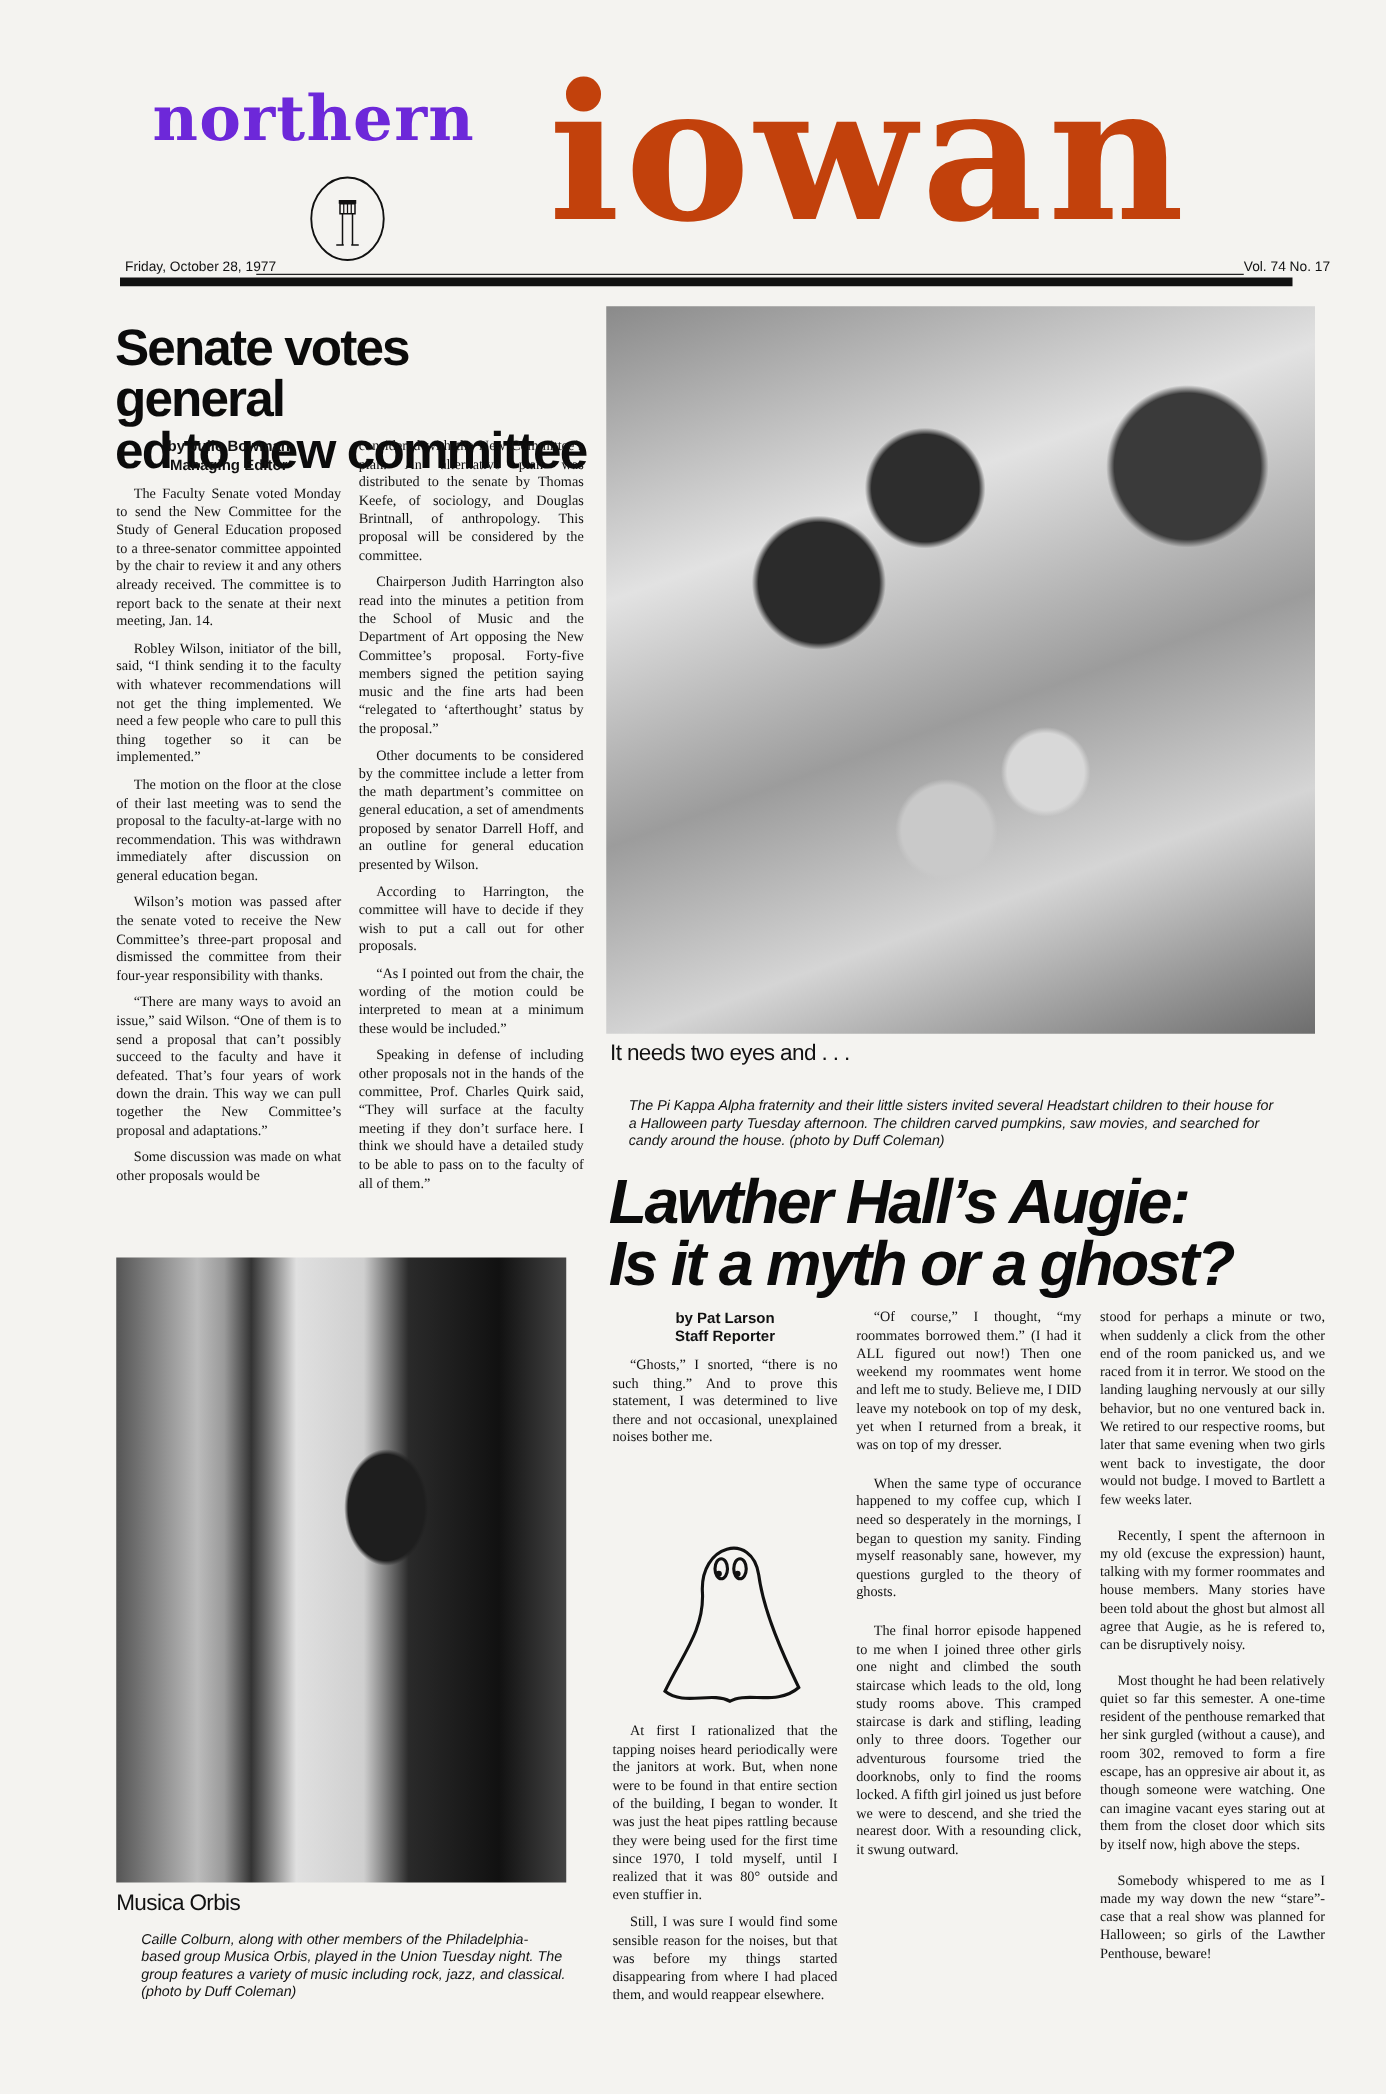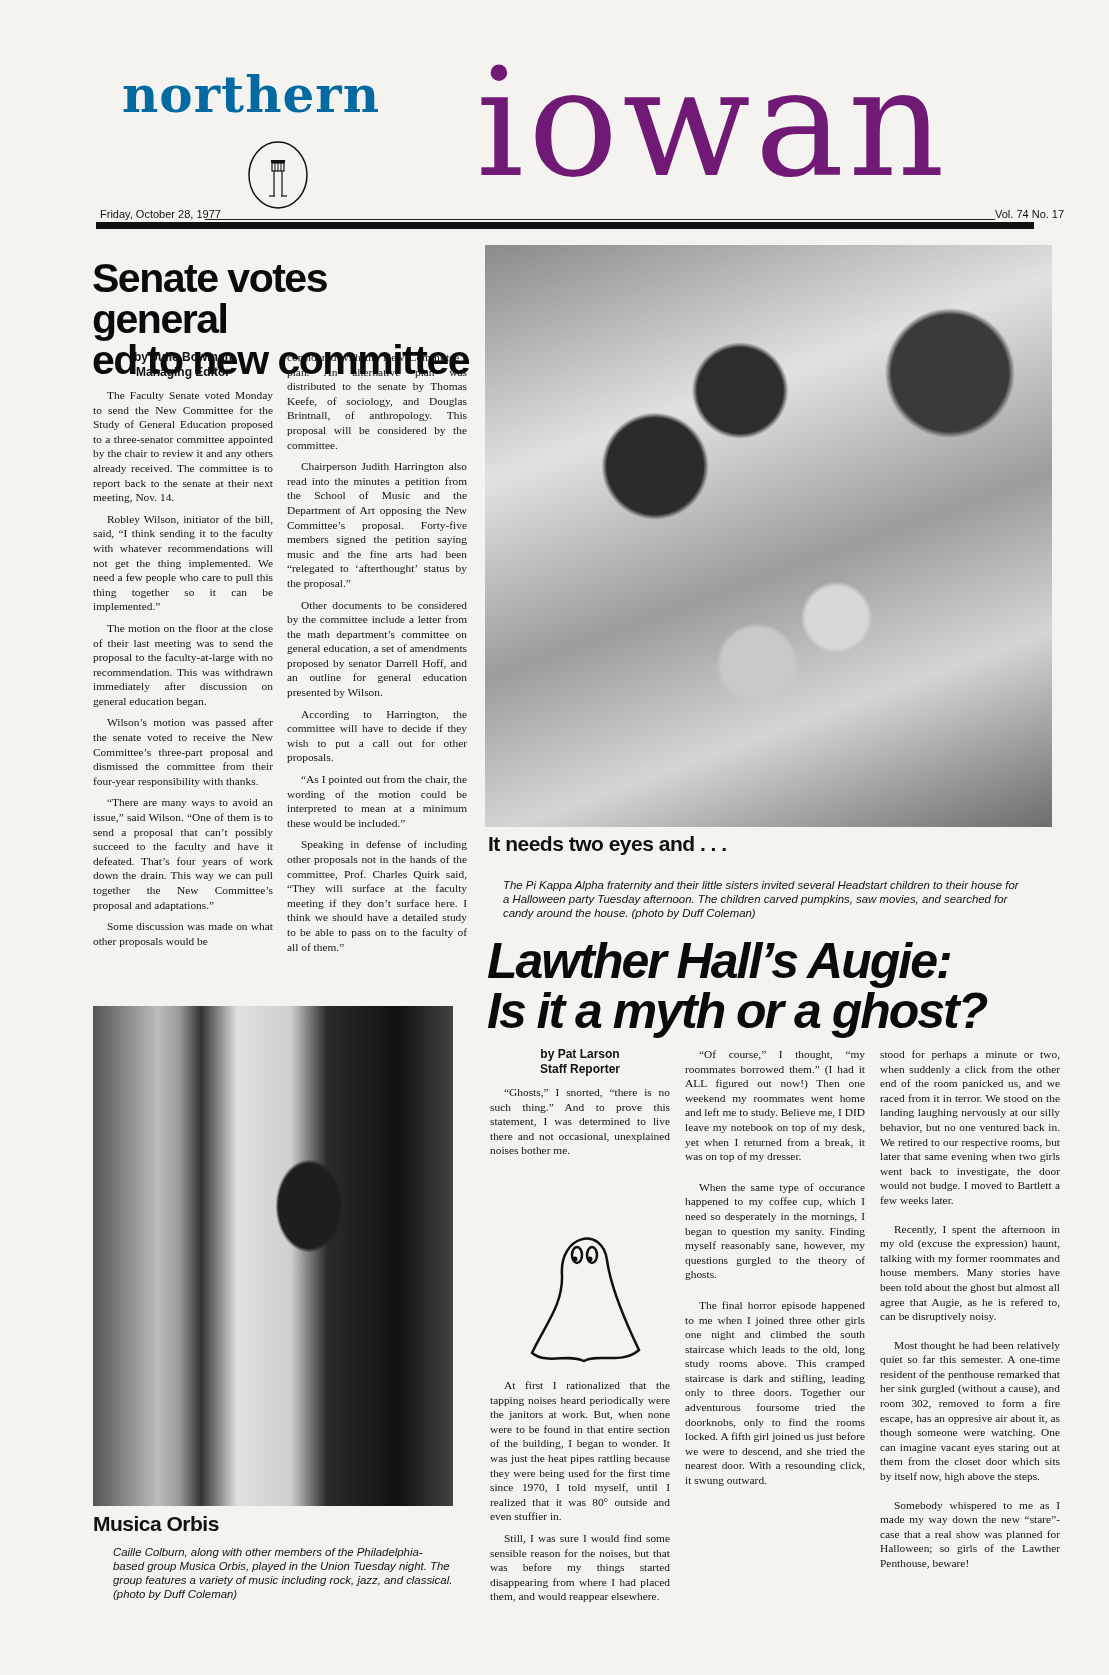--- a/index.html
+++ b/index.html
@@ -5,25 +5,25 @@
   html, body { margin: 0; padding: 0; }
   body {
     width: 1109px; height: 1675px; position: relative; overflow: hidden;
     background: #f4f3f0;
     font-family: "Liberation Sans", sans-serif;
     color: #111;
   }
   .abs { position: absolute; }
   .masthead-northern {
     left: 122px; top: 70px; font-family: "DejaVu Serif", serif; font-weight: bold;
-    font-size: 50px; letter-spacing: 1px; color: #0369a1; line-height: 1;
+    font-size: 50px; letter-spacing: 1px; color: #6d28d9; line-height: 1;
   }
   .masthead-iowan {
-    left: 476px; top: 48px; font-family: "DejaVu Serif", serif; font-weight: normal;
-    font-size: 150px; letter-spacing: 4px; color: #701a75; line-height: 1;
+    left: 439px; top: 48px; font-family: "DejaVu Serif", serif; font-weight: bold;
+    font-size: 150px; letter-spacing: 4px; color: #c2410c; line-height: 1;
     transform: scaleY(1.0);
   }
   .seal { left: 247px; top: 140px; width: 62px; height: 70px; }
   .dateline { left: 100px; top: 208px; font-size: 11px; }
   .volline { left: 995px; top: 208px; font-size: 11px; }
   .rule-thin { left: 205px; top: 219px; width: 790px; height: 1px; background: #222; }
   .rule-thick { left: 96px; top: 222px; width: 938px; height: 7px; background: #111; }
 
   .headline {
     font-weight: bold; color: #0b0b0b; line-height: 1.0; letter-spacing: -1.5px;
@@ -42,21 +42,21 @@
       radial-gradient(circle at 82% 22%, #3a3a3a 0 9%, transparent 10%),
       linear-gradient(160deg, #8a8a8a 0%, #e2e2e2 30%, #9c9c9c 55%, #d5d5d5 75%, #6d6d6d 100%);
     filter: grayscale(1);
   }
   .photo2 {
     left: 93px; top: 1006px; width: 360px; height: 500px;
     background:
       radial-gradient(ellipse at 60% 40%, #1e1e1e 0 10%, transparent 11%),
       linear-gradient(90deg, #555 0%, #bcbcbc 18%, #9a9a9a 24%, #333 30%, #e0e0e0 40%, #cfcfcf 55%, #2a2a2a 65%, #111 85%, #444 100%);
   }
-  .photo-cap-head { font-weight: bold; font-size: 21px; letter-spacing: -0.5px; }
+  .photo-cap-head { font-weight: normal; font-size: 18px; letter-spacing: -0.5px; }
   .caption { font-style: italic; font-size: 11.4px; line-height: 14px; }
   .h-lawther {
     left: 487px; top: 936px; font-size: 50px; font-style: italic; letter-spacing: -2px; line-height: 1.0;
   }
   .ghost { left: 527px; top: 1215px; width: 115px; height: 150px; }
 </style>
 </head>
 <body>
 
 <div class="abs masthead-northern">northern</div>
@@ -82,21 +82,21 @@
   <div>Senate votes general</div>
   <div>ed to new committee</div>
 </div>
 
 <div class="abs" style="left:93px; top:350px; width:180px;">
   <div class="byline">
     <div>by Julie Bowman</div>
     <div>Managing Editor</div>
   </div>
   <div class="col" style="margin-top:8px;">
-    <p>The Faculty Senate voted Monday to send the New Committee for the Study of General Education proposed to a three-senator committee appointed by the chair to review it and any others already received. The committee is to report back to the senate at their next meeting, Nov. 14.</p>
+    <p>The Faculty Senate voted Monday to send the New Committee for the Study of General Education proposed to a three-senator committee appointed by the chair to review it and any others already received. The committee is to report back to the senate at their next meeting, Jan. 14.</p>
     <p>Robley Wilson, initiator of the bill, said, “I think sending it to the faculty with whatever recommendations will not get the thing implemented. We need a few people who care to pull this thing together so it can be implemented.”</p>
     <p>The motion on the floor at the close of their last meeting was to send the proposal to the faculty-at-large with no recommendation. This was withdrawn immediately after discussion on general education began.</p>
     <p>Wilson’s motion was passed after the senate voted to receive the New Committee’s three-part proposal and dismissed the committee from their four-year responsibility with thanks.</p>
     <p>“There are many ways to avoid an issue,” said Wilson. “One of them is to send a proposal that can’t possibly succeed to the faculty and have it defeated. That’s four years of work down the drain. This way we can pull together the New Committee’s proposal and adaptations.”</p>
     <p>Some discussion was made on what other proposals would be</p>
   </div>
 </div>
 
 <div class="abs col" style="left:287px; top:350px; width:180px;">
   <p style="text-indent:0">considered with the New Committee’s plan. An alternative plan was distributed to the senate by Thomas Keefe, of sociology, and Douglas Brintnall, of anthropology. This proposal will be considered by the committee.</p>

